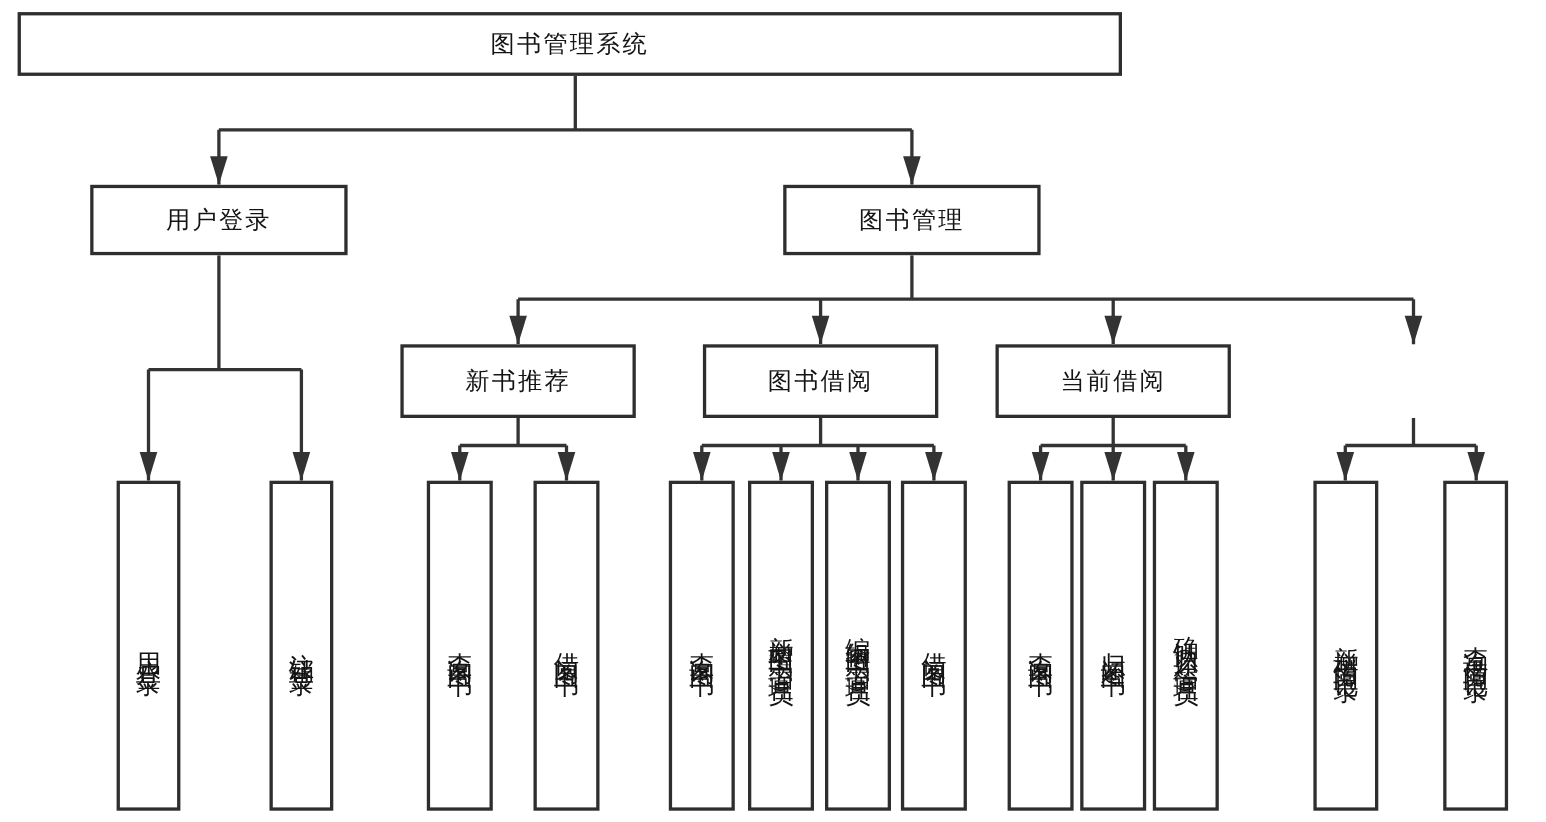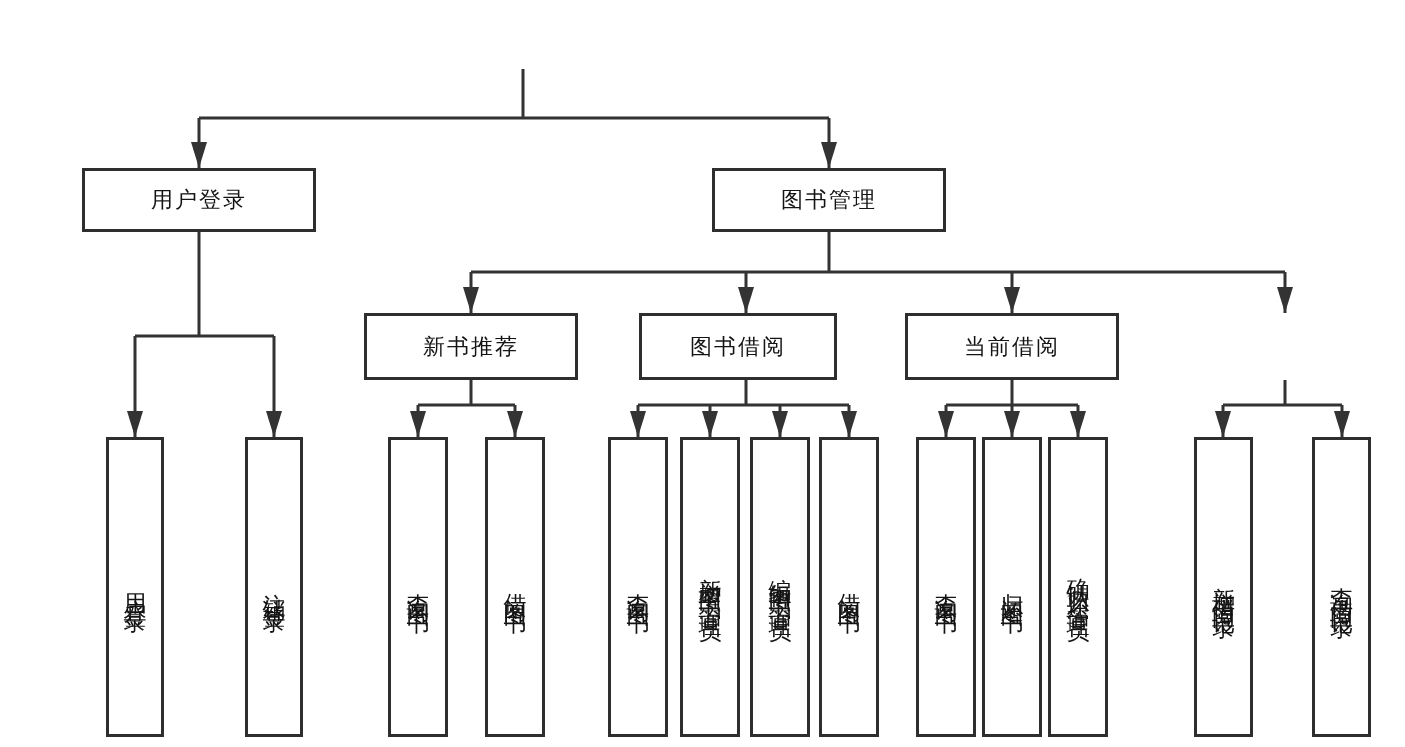--- a/index.html
+++ b/index.html
@@ -93,32 +93,35 @@
       <polygon points="772,411 788,411 780,437"></polygon>
       <polygon points="841,411 857,411 849,437"></polygon>
       <polygon points="938,411 954,411 946,437"></polygon>
       <polygon points="1004,411 1020,411 1012,437"></polygon>
       <polygon points="1070,411 1086,411 1078,437"></polygon>
       <polygon points="1215,411 1231,411 1223,437"></polygon>
       <polygon points="1334,411 1350,411 1342,437"></polygon>
     </g>
   </svg>
 
+  <div class="node hbox" style="left:16px; top:11px; width:1004px; height:58px;">
+    <span>图书管理系统</span>
+  </div>
 
   <div class="node hbox" style="left:82px; top:168px; width:234px; height:64px;">
     <span>用户登录</span>
   </div>
   <div class="node hbox" style="left:364px; top:313px; width:214px; height:67px;">
     <span>新书推荐</span>
   </div>
 
   <div class="node hbox" style="left:712px; top:168px; width:234px; height:64px;">
     <span>图书管理</span>
   </div>
-  <div class="node hbox" style="left:639px; top:313px; width:198px; height:67px;">
+  <div class="node hbox" style="left:639px; top:313px; width:214px; height:67px;">
     <span>图书借阅</span>
   </div>
   <div class="node hbox" style="left:905px; top:313px; width:214px; height:67px;">
     <span>当前借阅</span>
   </div>
 
   <div class="node vbox" style="left:106px; top:437px; width:58px; height:300px;">
     <span class="vtext">用户登录</span>
   </div>
   <div class="node vbox" style="left:245px; top:437px; width:58px; height:300px;">

